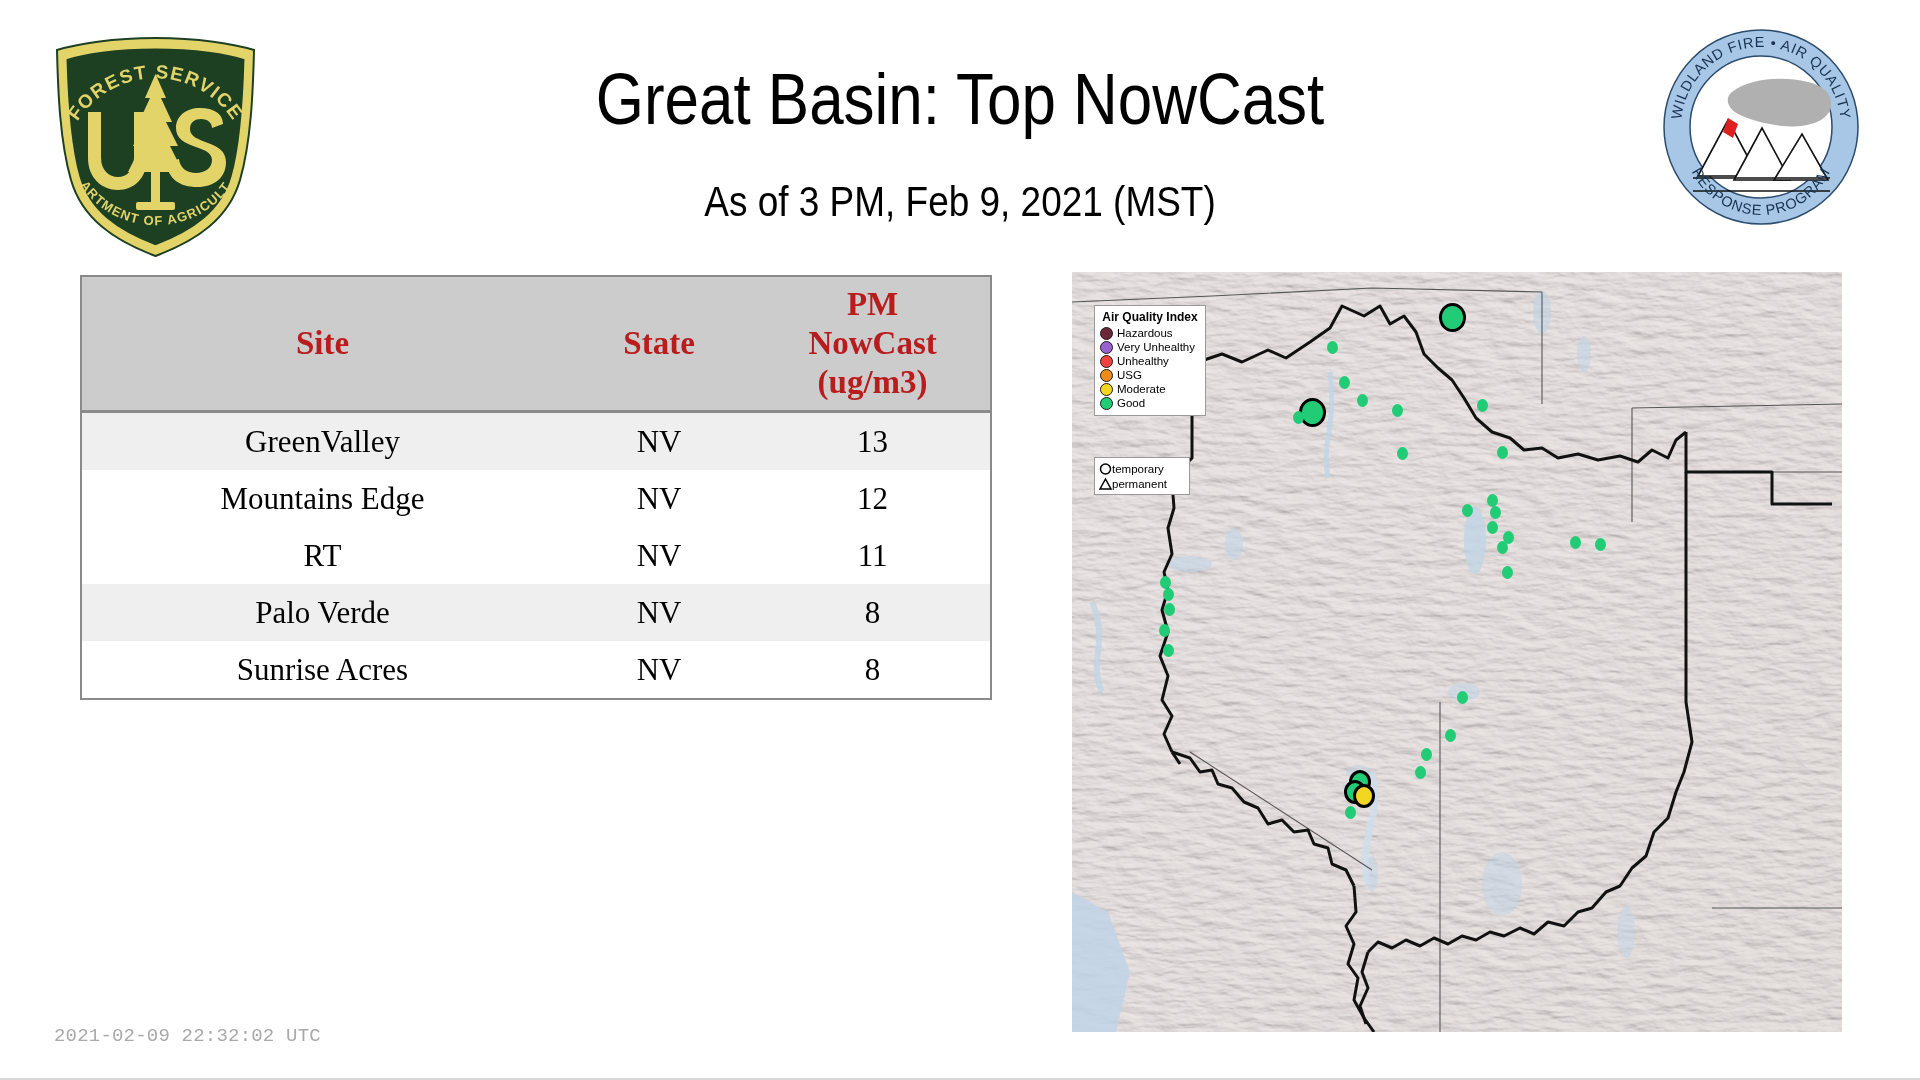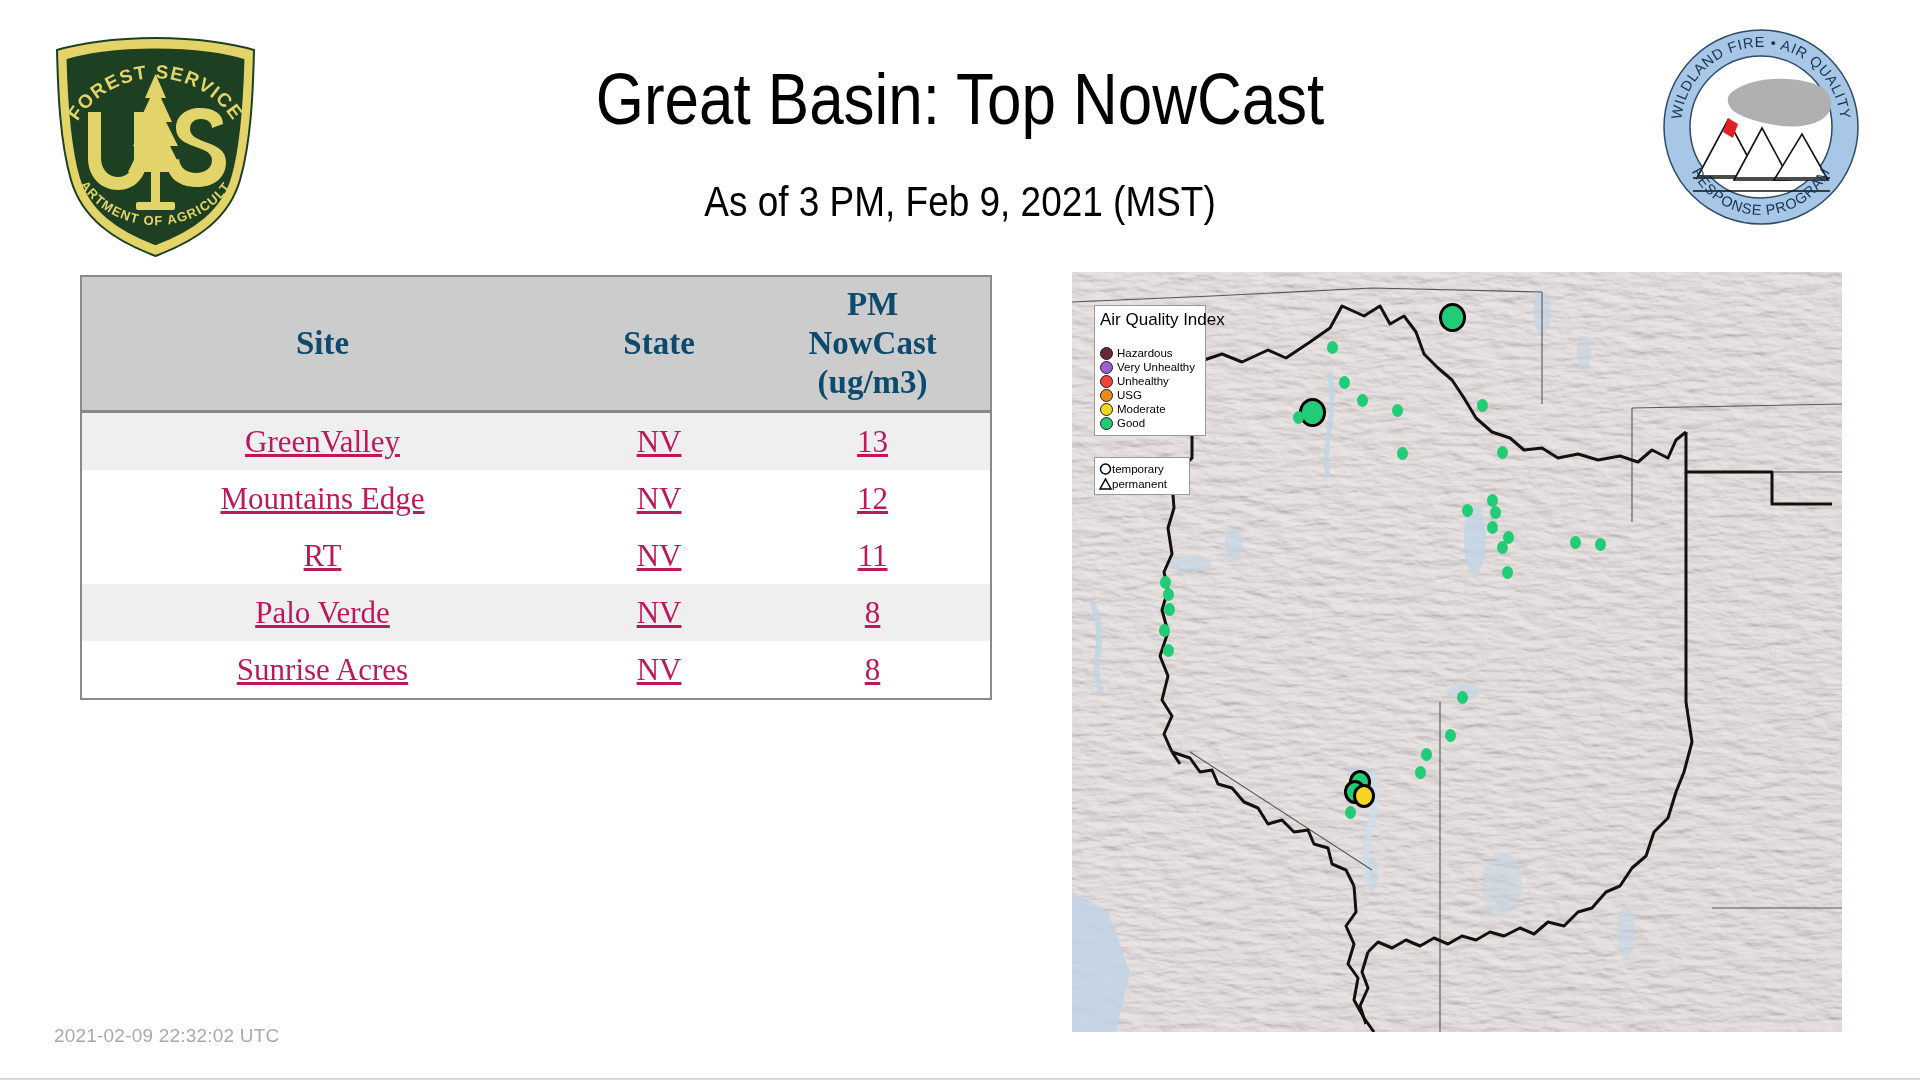--- a/index.html
+++ b/index.html
@@ -82,46 +82,45 @@
   table#site-table thead th {
     background: #cccccc;
     border-bottom: 3px solid #8a8a8a;
     font-weight: bold;
     font-size: 33px;
     line-height: 39px;
     text-align: center;
     padding: 8px 4px;
     height: 116px;
     vertical-align: middle;
-    color: #0c4a6e;
+    color: #b91c1c;
   }
   table#site-table thead th.col-site   { width: 490px; }
   table#site-table thead th.col-state  { width: 190px; }
   table#site-table thead th.col-value  { width: 232px; }
   table#site-table tbody td {
     font-size: 31px;
     line-height: 36px;
     text-align: center;
     padding: 0;
     height: 57px;
     vertical-align: middle;
-    color: #be185d;
+    color: #000000;
     font-family: "Liberation Serif", serif;
-    text-decoration: underline;
   }
   table#site-table tbody tr.odd  td { background: #efefef; }
   table#site-table tbody tr.even td { background: #ffffff; }
 
   
   #footer-timestamp {
     position: absolute;
     left: 54px; top: 1025px;
     font-size: 19px;
     color: #a9a9a9;
-    font-family: Liberation Sans, sans-serif;
+    font-family: Liberation Mono, monospace;
     letter-spacing: 0.2px;
   }
 
   
   #map-panel {
     position: absolute;
     left: 1072px; top: 272px;
     width: 770px; height: 760px;
     overflow: hidden;
     background: #ece6e6;
@@ -160,25 +159,26 @@
     position: absolute;
     left: 22px; top: 33px;
     width: 112px;
     background: #ffffff;
     border: 1px solid #9a9a9a;
     padding: 4px 5px 5px 5px;
     box-sizing: border-box;
     font-family: "Liberation Sans", sans-serif;
   }
   #aqi-legend .legend-title {
-    font-size: 17px;
+    font-size: 12px;
     text-align: center;
-    margin-bottom: 16px;
+    margin-bottom: 2px;
     color: #000;
     white-space: nowrap;
+    font-weight: bold;
   }
   #aqi-legend .legend-row {
     display: flex;
     align-items: center;
     gap: 4px;
     height: 14px;
   }
   #aqi-legend .legend-dot {
     width: 11px; height: 11px;
     border-radius: 50%;

